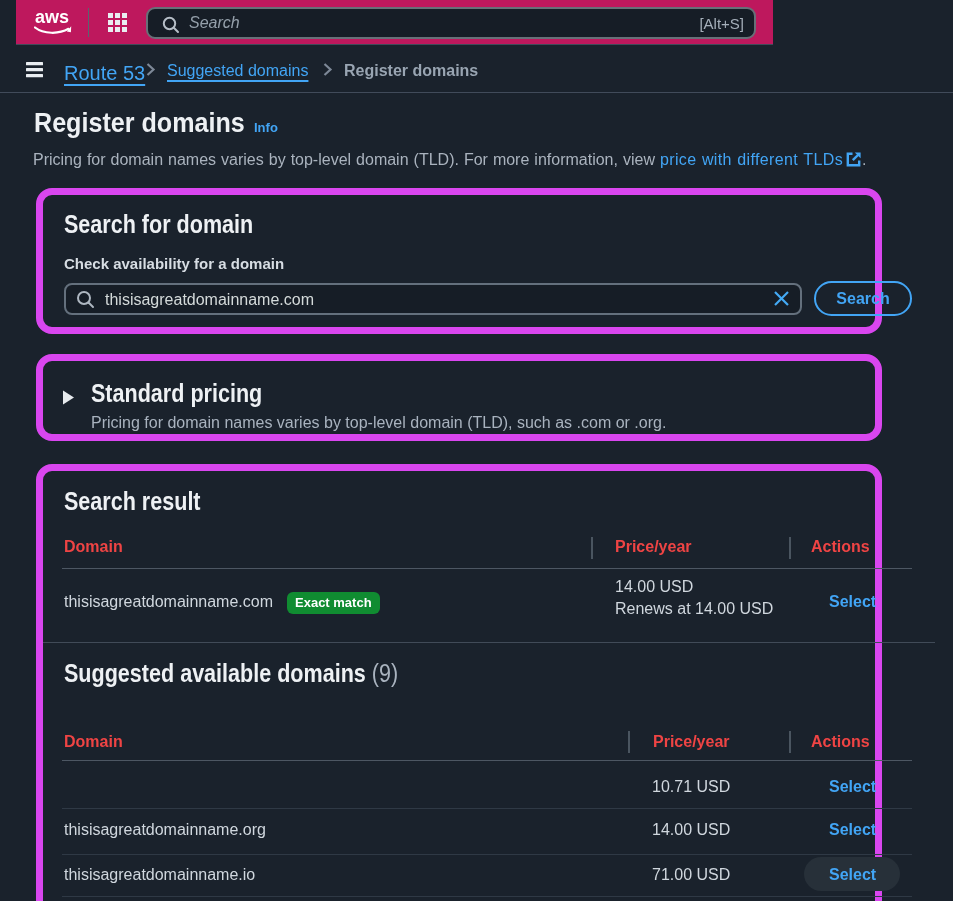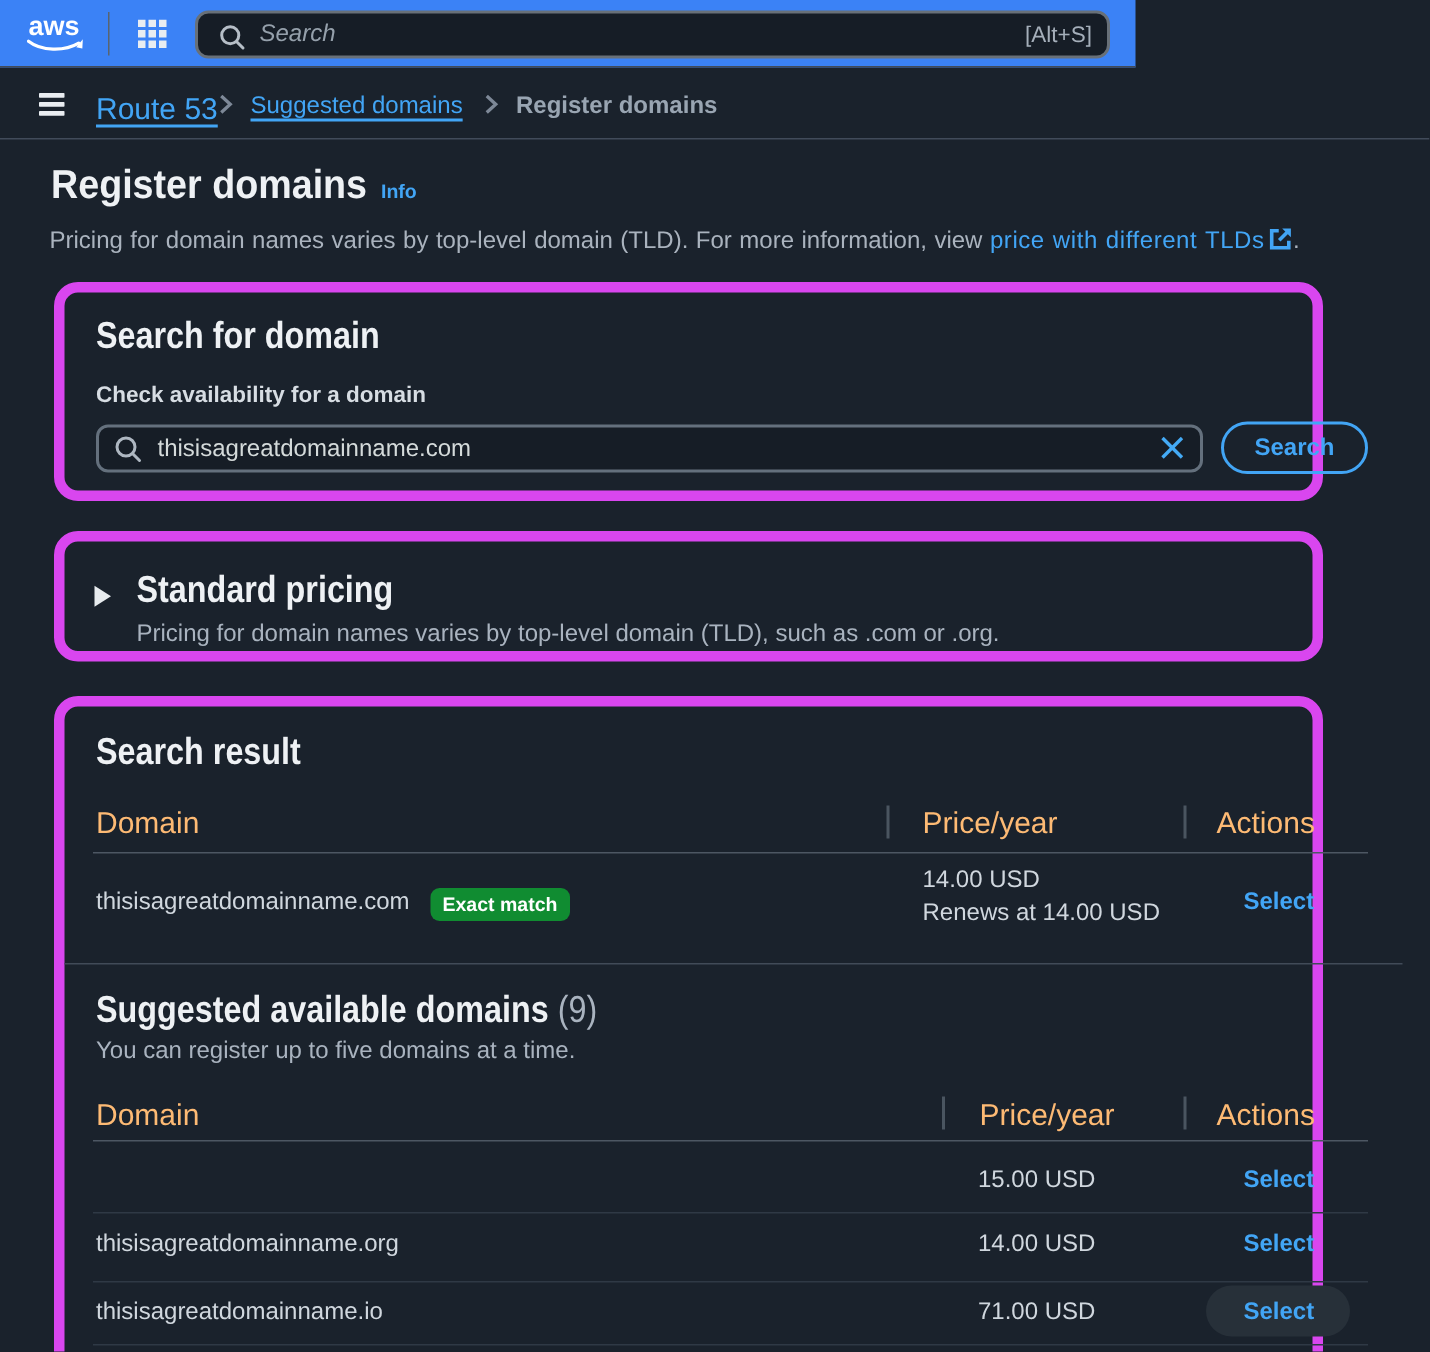--- a/index.html
+++ b/index.html
@@ -1,21 +1,21 @@
 <!DOCTYPE html>
 <html><head>
 <meta charset="utf-8">
 <style>
   * { margin:0; padding:0; box-sizing:border-box; }
   html,body { width:953px; height:901px; overflow:hidden; }
   body { background:#1a222c; font-family:"Liberation Sans", sans-serif; position:relative; }
   .abs { position:absolute; }
 
   
-  #topbar { position:absolute; left:0; top:0; width:757px; height:45px; background:#3b82f6; border-bottom:1px solid #414b5a; }
+  #topbar { position:absolute; left:16px; top:0; width:757px; height:45px; background:#be185d; border-bottom:1px solid #414b5a; }
   #vdiv { position:absolute; left:72px; top:8px; width:1px; height:29px; background:#59646f; }
   #topsearch { position:absolute; left:130px; top:7px; width:610px; height:32px; border:2px solid #687078; border-radius:9px; background:#161d26; }
   #topsearch .ph { position:absolute; left:41px; top:5px; font-style:italic; font-size:16px; color:#95a0ab; }
   #topsearch .alt { position:absolute; right:10px; top:6px; font-size:15px; color:#a5afba; }
 
   
   #crumbband { position:absolute; left:0; top:46px; width:953px; height:47px; border-bottom:1px solid #414b5a; }
   .bclink { color:#42a5f5; text-decoration:underline; text-decoration-thickness:1.5px; text-underline-offset:4px; }
   .bccur { color:#99a5b2; font-weight:bold; }
 
@@ -26,21 +26,21 @@
 
   
   .card { position:absolute; left:36px; width:846px; border:7px solid #d946ef; border-radius:16px; background:#1a222c; }
 
   
   #dominput { position:absolute; left:21px; top:88px; width:738px; height:32px; border:2px solid #64707d; border-radius:8px; background:#161d26; }
   #dominput .txt { position:absolute; left:39px; top:6px; font-size:16px; color:#d4dada; }
   #searchbtn { position:absolute; left:771px; top:86px; width:98px; height:35px; border:2px solid #42a5f5; border-radius:18px; color:#42a5f5; font-weight:bold; font-size:16px; text-align:center; line-height:31px; }
 
   
-  .th { font-weight:normal; font-size:20px; color:#fdba74; position:absolute; }
+  .th { font-weight:bold; font-size:16px; color:#ef4444; position:absolute; }
   .td { font-size:16px; color:#d0d7de; position:absolute;text-align:center; }
   .sel { color:#42a5f5; font-weight:bold; font-size:16px; position:absolute; }
   .coldiv { position:absolute; width:2px; background:#4a5560; }
   .hr { position:absolute; height:1px; background:#4d5763; }
   .rowsep { position:absolute; height:1px; background:#2f3945; }
 
   .badge { position:absolute; background:#108c31; color:#ffffff; font-size:13px; font-weight:bold; border-radius:6px; height:22px; line-height:22px; padding:0 8px; }
 </style>
 </head>
 <body>
@@ -142,30 +142,29 @@
 
   <div class="td" style="left:21px;top:122px;">thisisagreatdomainname.com</div>
   <div class="badge" style="left:244px;top:121px;">Exact match</div>
   <div class="td" style="left:572px;top:107px;">14.00 USD</div>
   <div class="td" style="left:572px;top:129px;">Renews at 14.00 USD</div>
   <div class="sel" style="left:786px;top:122px;">Select</div>
 
   <div style="position:absolute;left:0;top:171px;width:892px;height:1px;background:#414b58;"></div>
 
   <div class="h2 abs" style="left:21px;top:188px;">Suggested available domains <span style="font-weight:normal;color:#a9b3bf;">(9)</span></div>
-  <div class="abs" style="left:21px;top:221px;font-size:16px;color:#a9b3bf;">You can register up to five domains at a time.</div>
 
   <div class="th" style="left:21px;top:262px;">Domain</div>
   <div class="th" style="left:610px;top:262px;">Price/year</div>
   <div class="th" style="left:768px;top:262px;">Actions</div>
   <div class="coldiv" style="left:585px;top:260px;height:22px;"></div>
   <div class="coldiv" style="left:746px;top:260px;height:22px;"></div>
   <div class="hr" style="left:19px;top:289px;width:850px;"></div>
 
-  <div class="td" style="left:609px;top:307px;">15.00 USD</div>
+  <div class="td" style="left:609px;top:307px;">10.71 USD</div>
   <div class="sel" style="left:786px;top:307px;">Select</div>
   <div class="rowsep" style="left:19px;top:337px;width:850px;"></div>
 
   <div class="td" style="left:21px;top:350px;">thisisagreatdomainname.org</div>
   <div class="td" style="left:609px;top:350px;">14.00 USD</div>
   <div class="sel" style="left:786px;top:350px;">Select</div>
   <div class="rowsep" style="left:19px;top:383px;width:850px;"></div>
 
   <div style="position:absolute;left:761px;top:386px;width:96px;height:34px;border-radius:17px;background:#273039;"></div>
   <div class="td" style="left:21px;top:395px;">thisisagreatdomainname.io</div>

